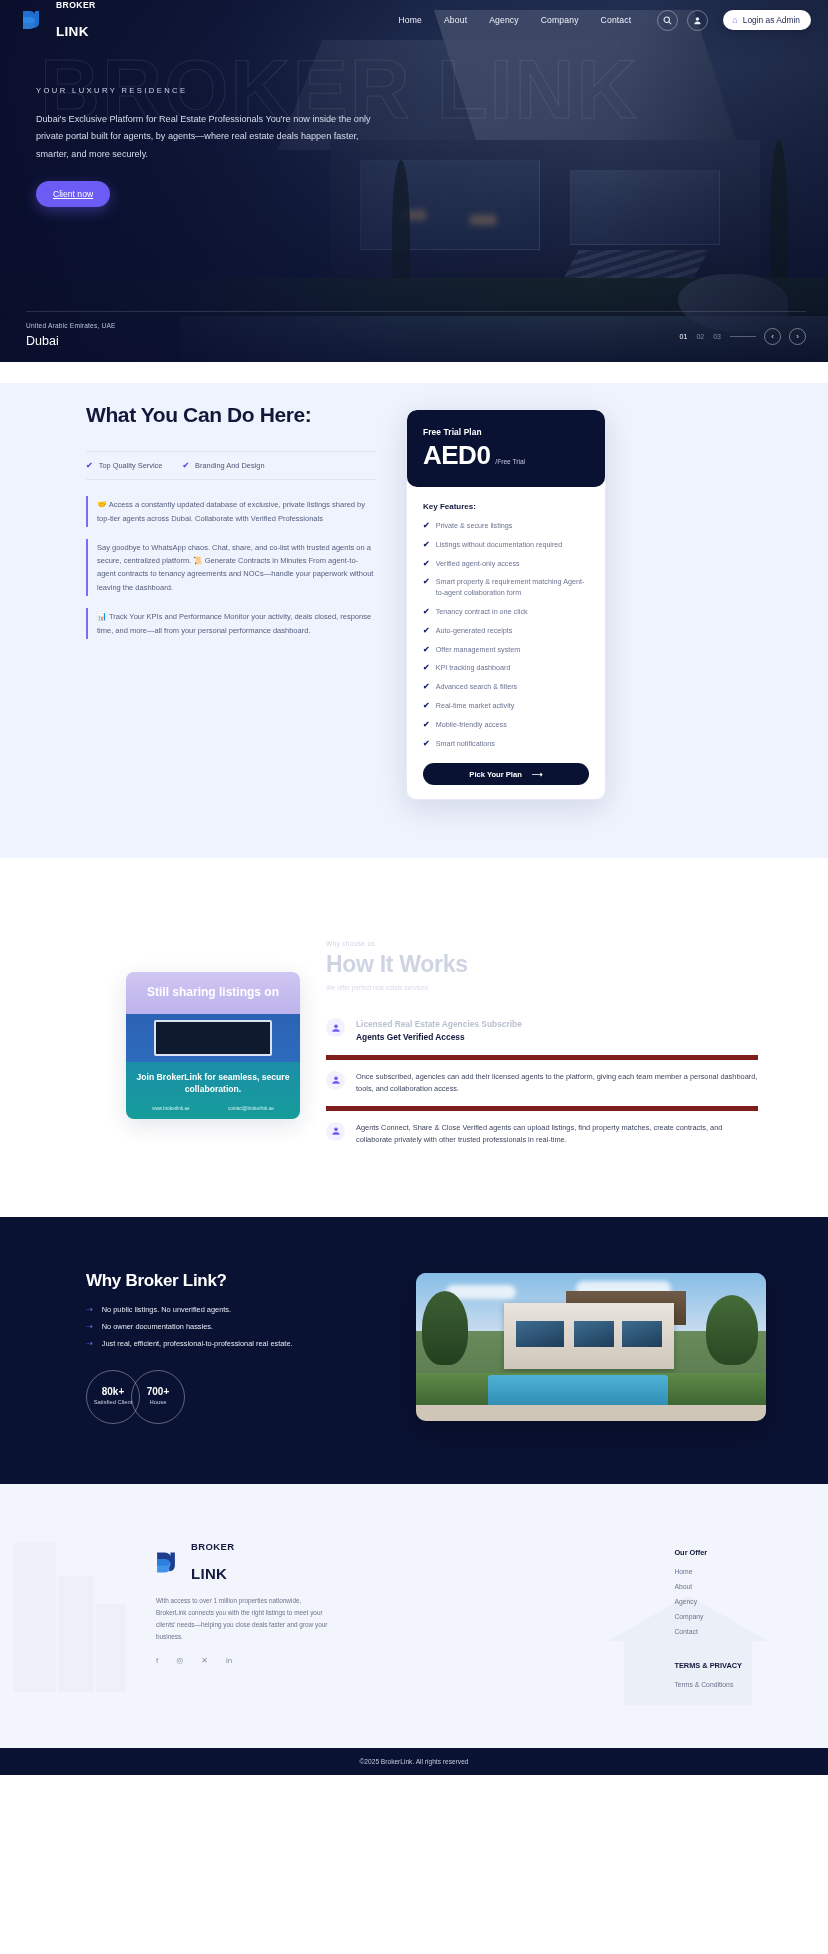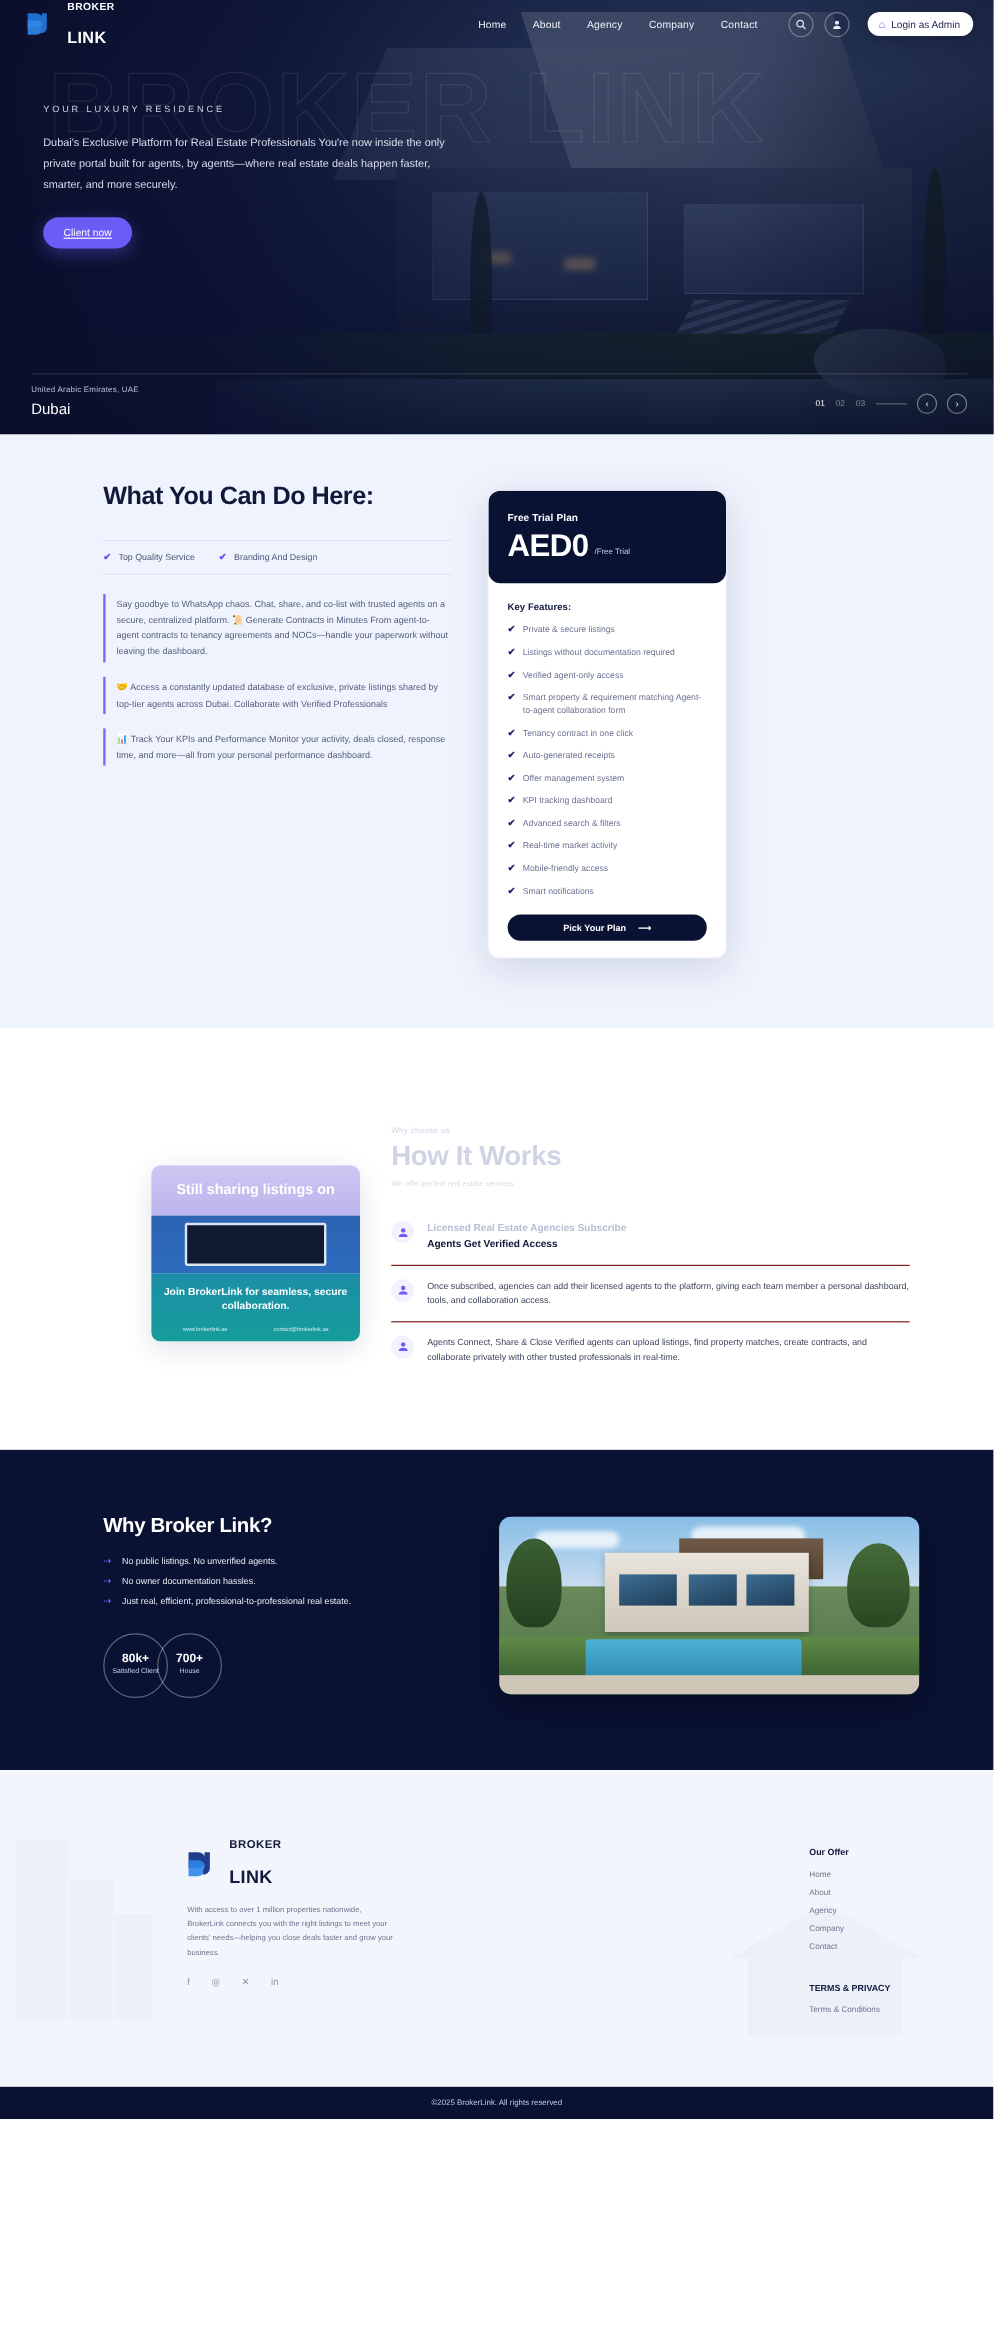--- a/index.html
+++ b/index.html
@@ -150,21 +150,21 @@
   .dots .bar { width:26px; height:1px; background:rgba(255,255,255,.3); display:inline-block; }
   .arrow-circle {
     width:17px; height:17px; border-radius:50%;
     border:1px solid rgba(255,255,255,.4);
     display:flex; align-items:center; justify-content:center;
     color:#dfe5f3; font-size:8px;
   }
   .hb-divider { position:absolute; left:26px; right:22px; top:-11px; height:1px; background:rgba(255,255,255,.13); }
 
   
-  .sec-do { background:#eef3fd; padding:40px 0 58px; position:relative; }
+  .sec-do { background:#eef3fd; padding:20px 0 58px; position:relative;margin-top:21px; }
   .do-wrap { display:flex; padding:0 36px 0 86px; gap:30px; }
   .do-left { width:290px; }
   .do-title { font-size:21px; font-weight:800; letter-spacing:-.4px; color:#12183a; }
   .chips { margin-top:24px; border-top:1px solid #dde5f4; border-bottom:1px solid #dde5f4; padding:9px 0; display:flex; gap:20px; }
   .chip { display:flex; align-items:center; gap:6px; font-size:7.4px; color:#4e5674; }
   .chk { color:#5b4dee; font-size:8px; font-weight:700; }
   .bullets { margin-top:16px; display:flex; flex-direction:column; gap:12px; }
   .bullet { border-left:2px solid #7a6cf7; padding:2px 0 2px 9px; }
   .bullet p { font-size:7.5px; line-height:1.75; color:#565e7d; }
   .emo { font-size:8px; }
@@ -224,21 +224,21 @@
   }
   .promo-bot .pb-title { color:#fff; font-size:8.6px; font-weight:700; line-height:1.35; }
   .promo-urls { margin-top:10px; display:flex; justify-content:space-around; gap:6px; }
   .promo-urls span { color:#cdeff2; font-size:4.6px; display:flex; align-items:center; gap:2px;}
 
   .how-right { flex:1; padding-top:0; }
   .how-eyebrow { font-size:6.6px; color:#cfd4e3; letter-spacing:.3px; }
   .how-title { font-size:23px; font-weight:700; color:#cfd4e3; margin-top:4px; letter-spacing:-.3px;}
   .how-sub { font-size:6.4px; color:#d8dce8; margin-top:6px; }
   .steps { margin-top:16px; }
-  .step { display:flex; gap:11px; padding:11px 0; border-bottom:1px solid #7f1d1d; align-items:flex-start; }
+  .step { display:flex; gap:11px; padding:11px 0; border-bottom:5px solid #7f1d1d; align-items:flex-start; }
   .step:last-child { border-bottom:none; }
   .step-ic {
     width:19px; height:19px; border-radius:50%; flex:none;
     background:#f3f1fe; display:flex; align-items:center; justify-content:center;
     color:#6b5cf6; font-size:9px;
   }
   .step-t { font-size:8.4px; font-weight:700; color:#10173a; line-height:1.5; }
   .step-t.muted { color:#b9bfd2; font-weight:600; }
   .step-d { font-size:7.4px; color:#3f465f; line-height:1.62; }
 
@@ -418,25 +418,25 @@
             <span>Top Quality Service</span>
           </div>
           <div class="chip">
             <span class="chk">✔</span>
             <span>Branding And Design</span>
           </div>
         </div>
 
         <div class="bullets">
           <div class="bullet">
-            <p><span>Say goodbye to WhatsApp chaos. Chat, share, and co-list with trusted agents on a secure, centralized platform.  📜  Generate Contracts in Minutes From agent-to-agent contracts to tenancy agreements and NOCs—handle your paperwork without leaving the dashboard.</span></p>
-          </div>
-          <div class="bullet">
             <p><span class="emo">🤝</span>
               <span>Access a constantly updated database of exclusive, private listings shared by top-tier agents across Dubai. Collaborate with Verified Professionals</span></p>
+          </div>
+          <div class="bullet">
+            <p><span>Say goodbye to WhatsApp chaos. Chat, share, and co-list with trusted agents on a secure, centralized platform.  📜  Generate Contracts in Minutes From agent-to-agent contracts to tenancy agreements and NOCs—handle your paperwork without leaving the dashboard.</span></p>
           </div>
           <div class="bullet">
             <p><span class="emo">📊</span>
               <span>Track Your KPIs and Performance Monitor your activity, deals closed, response time, and more—all from your personal performance dashboard.</span></p>
           </div>
         </div>
       </div>
 
       <div class="price-card">
         <div class="pc-head">

